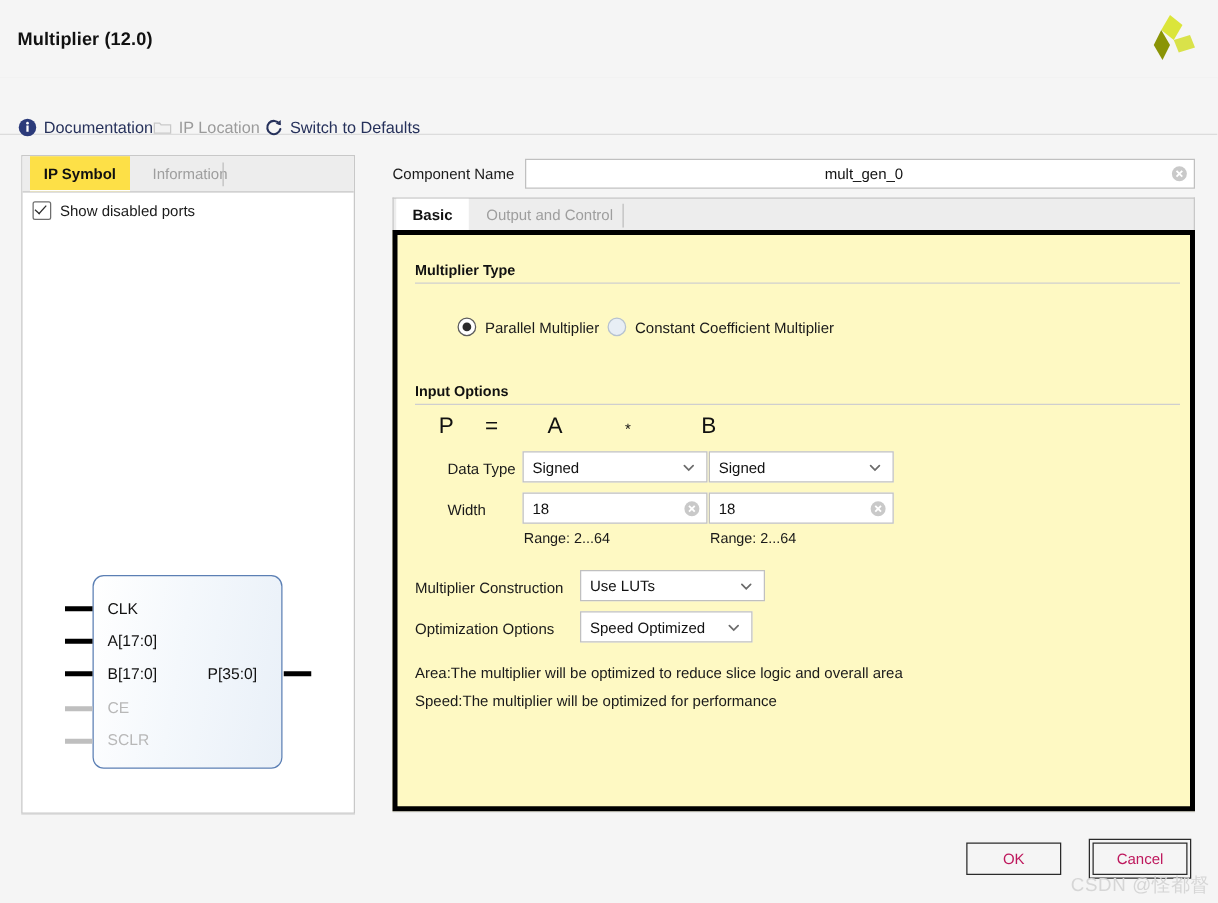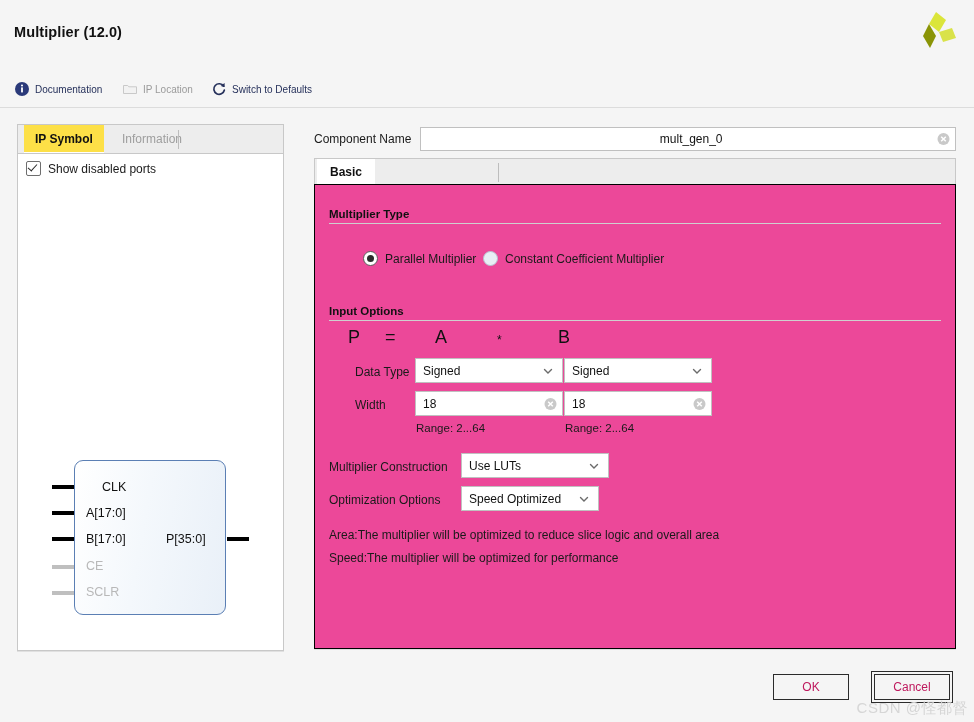--- a/index.html
+++ b/index.html
@@ -47,26 +47,25 @@
   #toolbar {
     position: absolute;
     left: 0; top: 62px;
     width: 974px;
     height: 45px;
     background: #f5f5f5;
     border-bottom: 1px solid #dcdcdc;
   }
   .tool-link {
     position: absolute;
-    top: 18px;
+    top: 32px;
     height: 18px;
     display: flex;
-    align-items: center;
     gap: 5px;
-    font-size: 10px;
+    font-size: 13px;
     color: #26315b;
     cursor: pointer;
     white-space: nowrap;
   }
   .tool-link.disabled { color: #9b9b9b; cursor: default; }
   .tool-ico { width: 16px; height: 16px; flex: none; display: block; }
 
   
   #left-panel {
     position: absolute;
@@ -244,22 +243,22 @@
     left: 183px; top: 4px;
     width: 1px; height: 19px;
     background: #bdbdbd;
   }
 
   #tabpage {
     position: absolute;
     left: 0; top: 60px;
     width: 642px;
     height: 465px;
-    background: #ec4899;
-    border: 1px solid #000000;
+    background: #fef9c3;
+    border: 4px solid #000000;
     box-shadow: 0 1px 0 #e0e0e0;
     box-sizing: border-box;
   }
 
   .section-head {
     position: absolute;
     left: 14px;
     width: 612px;
     font-size: 11.5px;
     font-weight: bold;
@@ -461,21 +460,21 @@
 
   <div id="symbol-area">
     <div id="ip-block"></div>
 
     <div class="port-wire on" style="left:34px; top:300px;"></div>
     <div class="port-wire on" style="left:34px; top:326px;"></div>
     <div class="port-wire on" style="left:34px; top:352px;"></div>
     <div class="port-wire off" style="left:34px; top:380px;"></div>
     <div class="port-wire off" style="left:34px; top:406px;"></div>
 
-    <div class="port-label on" style="left:68px; top:295px;margin-left:16px;">CLK</div>
+    <div class="port-label on" style="left:68px; top:295px;">CLK</div>
     <div class="port-label on" style="left:68px; top:321px;">A[17:0]</div>
     <div class="port-label on" style="left:68px; top:347px;">B[17:0]</div>
     <div class="port-label off" style="left:68px; top:374px;">CE</div>
     <div class="port-label off" style="left:68px; top:400px;">SCLR</div>
 
     <div class="port-label on" style="left:148px; top:347px;">P[35:0]</div>
     <div class="port-wire on" style="left:209px; top:352px;"></div>
   </div>
 </div>
 
@@ -491,20 +490,23 @@
           <path d="M4.2 4.2 L8.8 8.8 M8.8 4.2 L4.2 8.8" stroke="#ffffff" stroke-width="1.5"></path>
         </svg>
       </span>
     </span>
   </div>
 
   <div id="tabstrip">
     <div class="rtab active" style="left:2px;">
       <span>Basic</span>
     </div>
+    <div class="rtab inactive" style="left:61px;">
+      <span>Output and Control</span>
+    </div>
     <div id="rtab-divider"></div>
   </div>
 
   <div id="tabpage">
 
     <div class="section-head" style="top:23px;">
       <span>Multiplier Type</span>
       <div class="rule"></div>
     </div>
 

